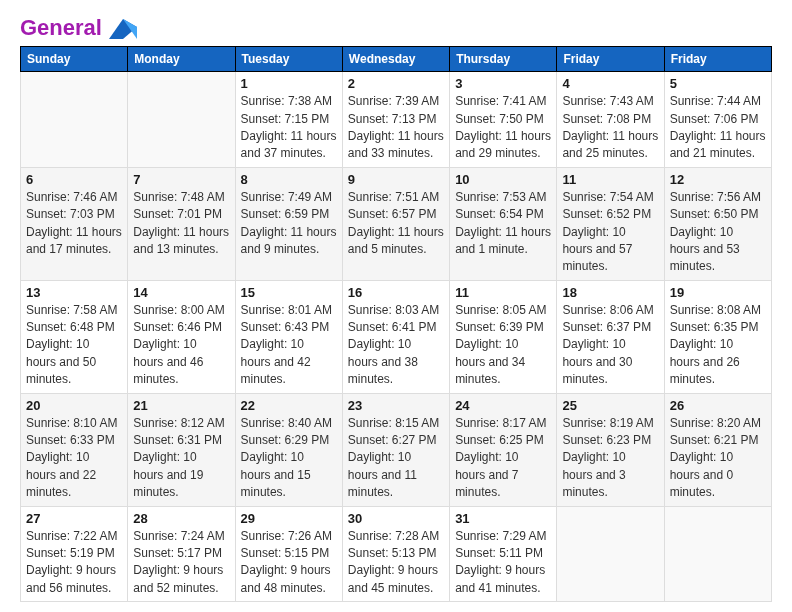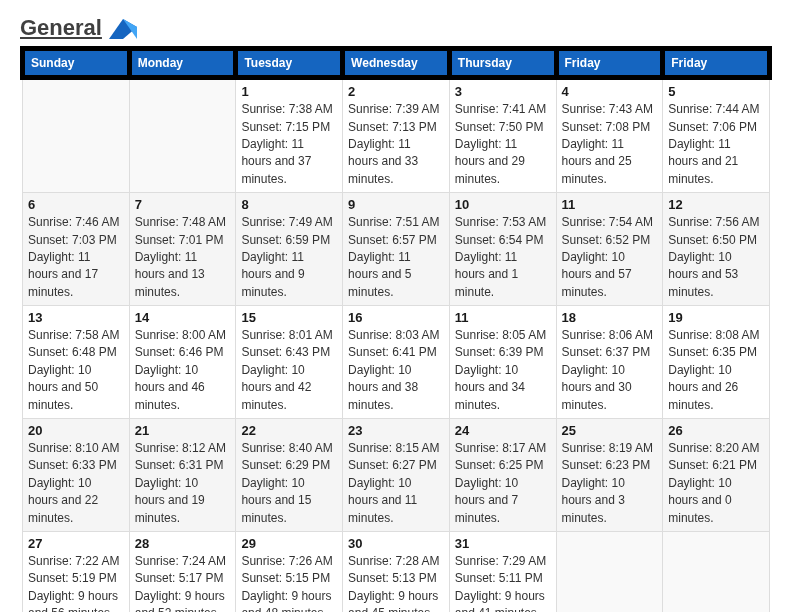--- a/index.html
+++ b/index.html
@@ -38,21 +38,21 @@
       border-collapse: collapse;
       font-size: 11px;
     }
     .calendar th {
       background-color: #1565c0;
       color: #fff;
       text-align: left;
       padding: 5px 6px;
       font-size: 12px;
       font-weight: bold;
-      border: 5px solid #000000;
+      border: 1px solid #000000;
     }
     .calendar td {
       vertical-align: top;
       border: 1px solid #ddd;
       padding: 4px 5px;
       width: 106px;
       min-height: 80px;
       background: #fff;
     }
     .calendar tr:nth-child(even) td {
@@ -74,21 +74,21 @@
       background: #f9f9f9 !important;
     }
   </style>
 </head>
 <body>
 
 <div class="header">
   <div class="logo">
     <div style="display:flex; align-items:center; gap:4px;">
       <div style="font-size:22px; font-weight:bold; color:#1a1a1a; line-height:1.1;">
-        <span style="color:#404040;text-decoration:underline;">General</span>
+        <span style="color:#a21caf;">General</span>
         <svg width="28" height="20" viewBox="0 0 28 20" style="vertical-align:middle; margin: 0 1px;">
           <polygon points="0,20 14,0 28,8 14,20" fill="#1565c0"></polygon>
           <polygon points="14,0 28,8 28,20" fill="#42a5f5"></polygon>
         </svg>
       </div>
     </div>
     <div style="font-size:22px; font-weight:bold; color:#1565c0; margin-top:-4px;"></div>
   </div>
   <div class="title-section">
     <div class="month-title"></div>

